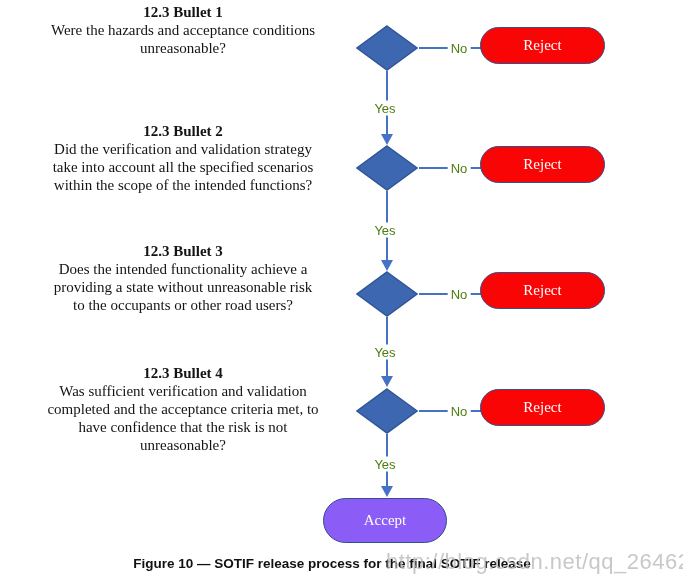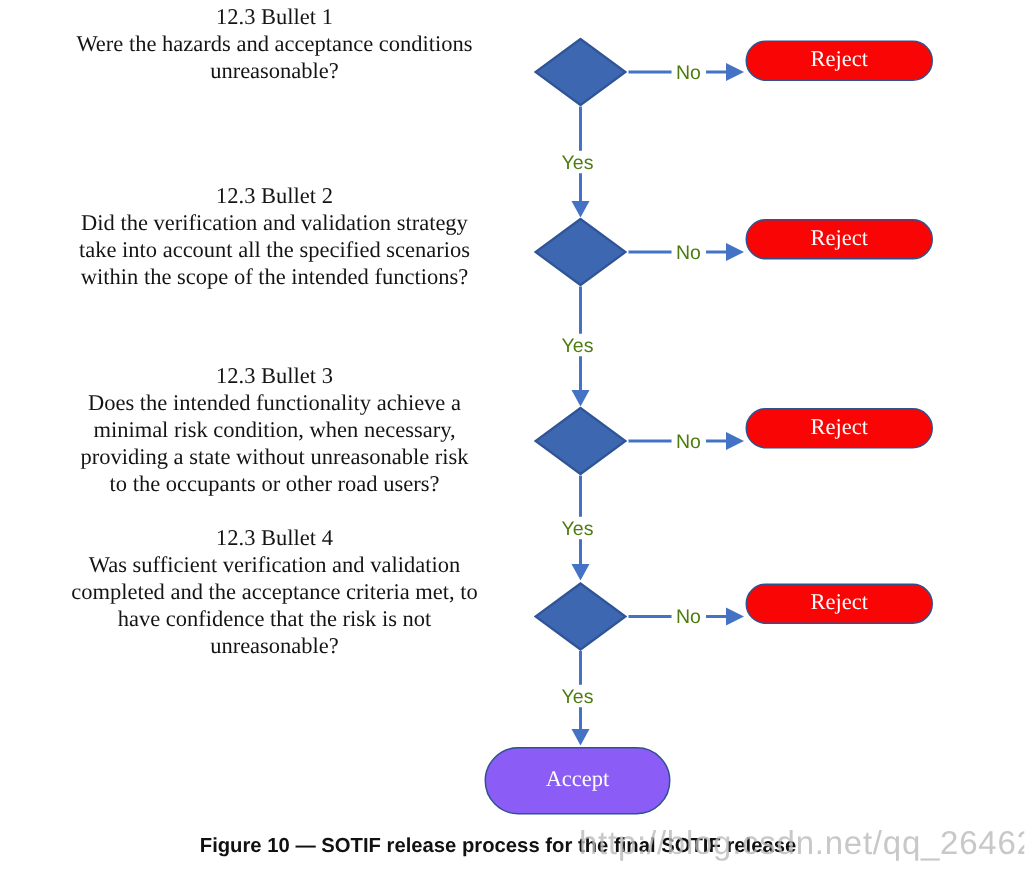--- a/index.html
+++ b/index.html
@@ -16,40 +16,40 @@
   .question {
     position: absolute;
     left: 18px;
     width: 330px;
     text-align: center;
     color: #141414;
     font-size: 15px;
     line-height: 18px;
     font-family: "Liberation Serif", serif;
   }
-  .q-title { font-weight: 400; }
+  .q-title { font-weight: 700; }
   
   .diamond {
     position: absolute;
     width: 62px;
     height: 46px;
   }
   
   .node {
     position: absolute;
     display: flex;
     align-items: center;
     justify-content: center;
     color: #ffffff;
     font-size: 15px;
     font-family: "Liberation Serif", serif;
     border: 1.6px solid #2F528F;
     border-radius: 23px;
   }
-  .reject { left: 497px; width: 125px; height: 27px; background: #F90505; }
+  .reject { left: 480px; width: 125px; height: 37px; background: #F90505; }
   .accept { left: 323px; top: 498px; width: 124px; height: 45px; background: #8b5cf6; }
   
   .arrows { position: absolute; left: 0; top: 0; }
   
   .flow-label {
     position: absolute;
     transform: translate(-50%, -50%);
     background: #ffffff;
     color: #4d7c0f;
     font-size: 13px;
@@ -94,25 +94,24 @@
   <div class="question" style="top:122px">
     <div class="q-title">12.3 Bullet 2</div>
     <div>Did the verification and validation strategy</div>
     <div>take into account all the specified scenarios</div>
     <div>within the scope of the intended functions?</div>
     <div></div>
   </div>
   <div class="question" style="top:242px">
     <div class="q-title">12.3 Bullet 3</div>
     <div>Does the intended functionality achieve a</div>
-    <div>minimal risk condition, when necessary,</div>
     <div>providing a state without unreasonable risk</div>
     <div>to the occupants or other road users?</div>
   </div>
-  <div class="question" style="top:350px">
+  <div class="question" style="top:364px">
     <div class="q-title">12.3 Bullet 4</div>
     <div>Was sufficient verification and validation</div>
     <div>completed and the acceptance criteria met, to</div>
     <div>have confidence that the risk is not</div>
     <div>unreasonable?</div>
   </div>
 
   <svg class="arrows" width="683" height="584">
     <g stroke="#4472C4" stroke-width="2" fill="#4472C4">
 

